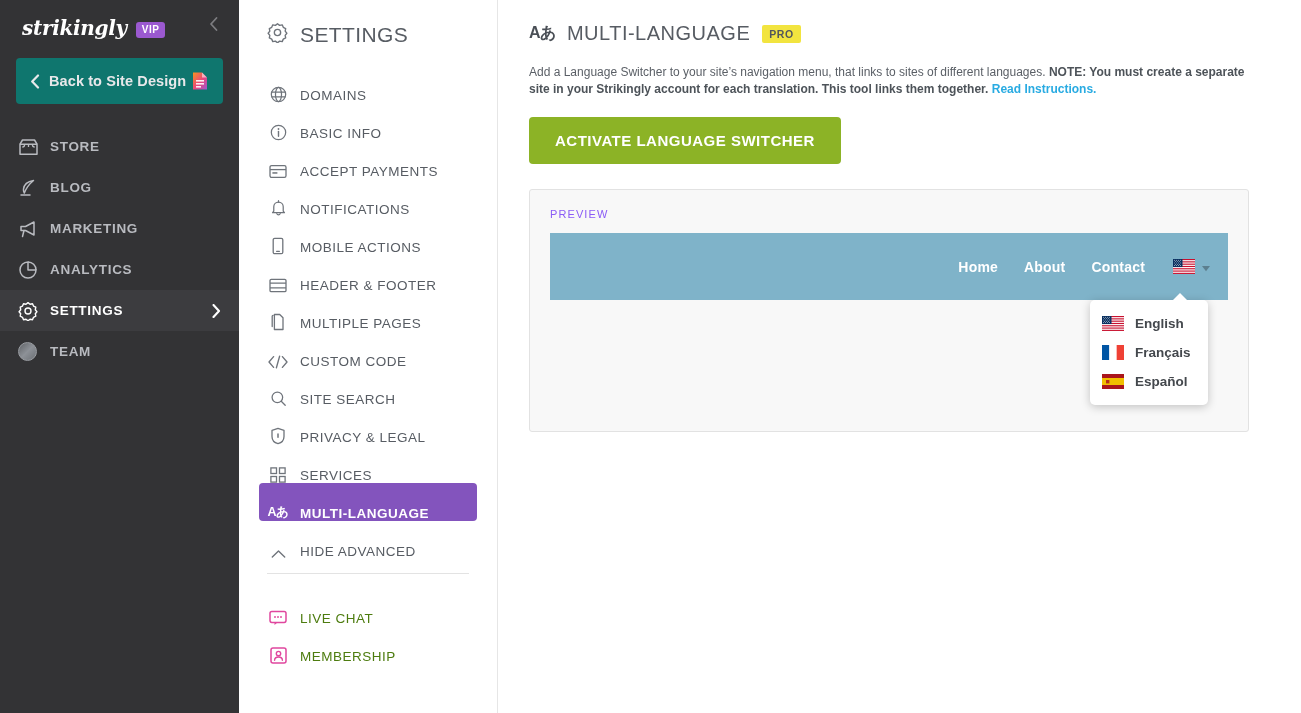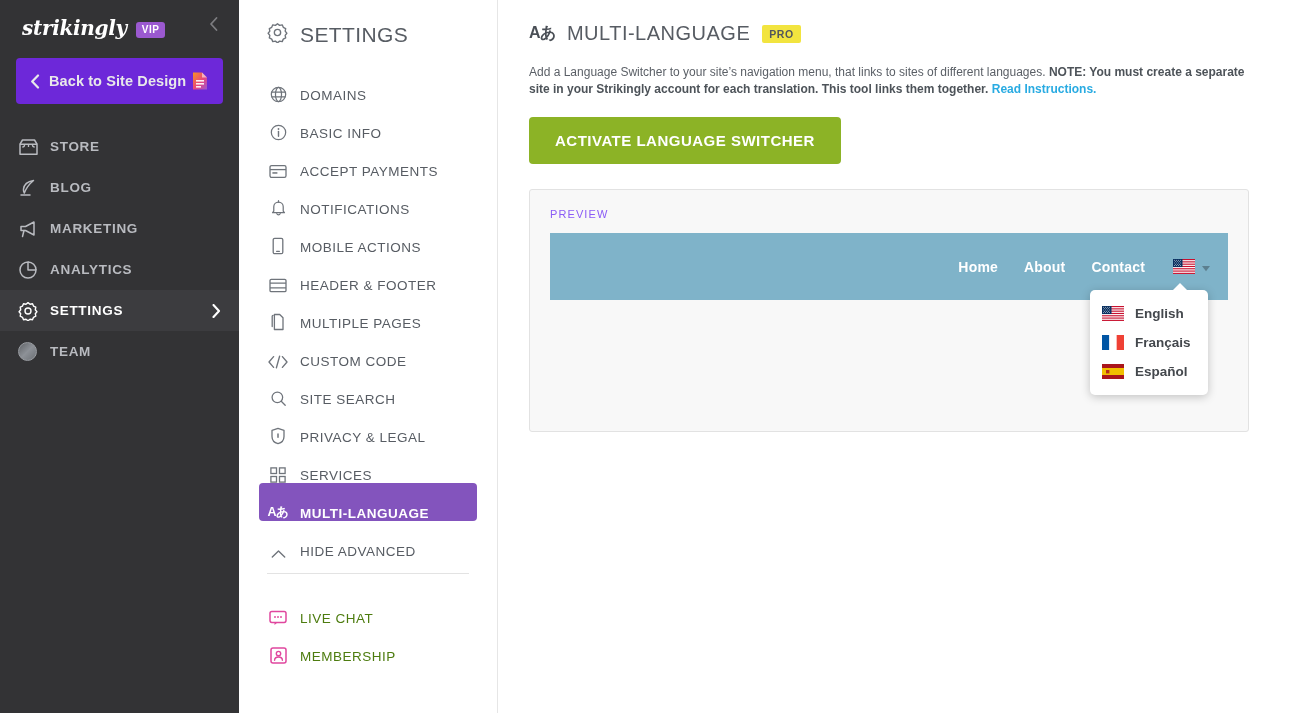--- a/index.html
+++ b/index.html
@@ -36,21 +36,21 @@
   }
   .collapse-btn {
     position: absolute; right: 16px; top: 12px;
     width: 20px; height: 24px; cursor: pointer;
     display: flex; align-items: center; justify-content: center;
   }
   .collapse-btn svg { stroke: #7d7d80; }
 
   .back-btn {
     margin: 18px 16px 0 16px;
-    height: 46px; background: #6d28d9; border-radius: 4px;
+    height: 46px; background: #0f766e; border-radius: 4px;
     display: flex; align-items: center; padding: 0 14px;
     cursor: pointer;
   }
   .back-btn .chev { margin-right: 9px; display: flex; }
   .back-btn .label {
     color: #e8e8ea; font-size: 14.5px; font-weight: bold;
     flex: 1; letter-spacing: 0.1px;
   }
   .doc-icon { width: 18px; height: 20px; flex: 0 0 18px; }
 
@@ -164,21 +164,21 @@
   .pv-link {
     color: #ffffff; font-size: 14px; font-weight: bold;
     margin-left: 26px; cursor: pointer; letter-spacing: 0.2px;
   }
   .flag-trigger {
     margin-left: 28px; display: flex; align-items: center; cursor: pointer;
   }
   .caret { margin-left: 7px; }
 
   .lang-dropdown {
-    position: absolute; left: 560px; top: 100px;
+    position: absolute; left: 560px; top: 110px;
     width: 118px; background: #ffffff;
     border-radius: 5px; box-shadow: 0 2px 10px rgba(0,0,0,0.22);
     padding: 9px 0 9px 0; z-index: 20;
   }
   .lang-dropdown::before {
     content: ""; position: absolute; top: -7px; left: 82px;
     width: 0; height: 0;
     border-left: 8px solid transparent; border-right: 8px solid transparent;
     border-bottom: 8px solid #ffffff;
   }

